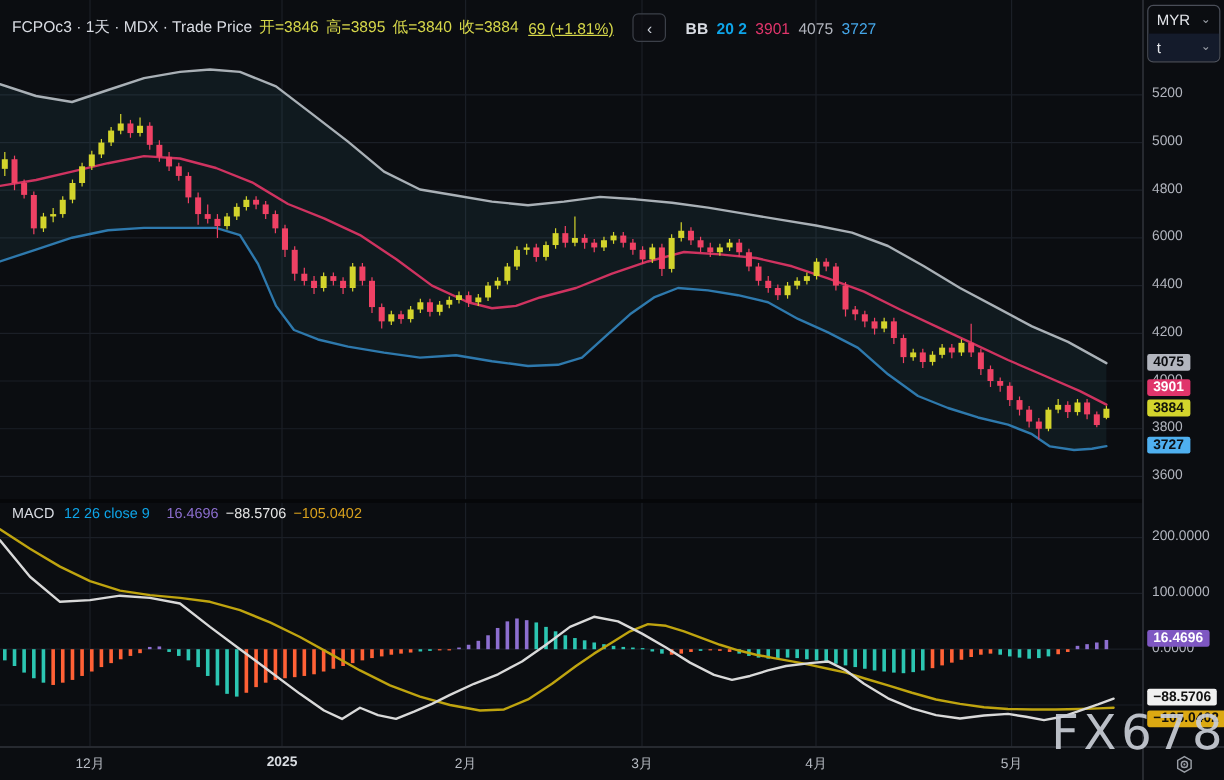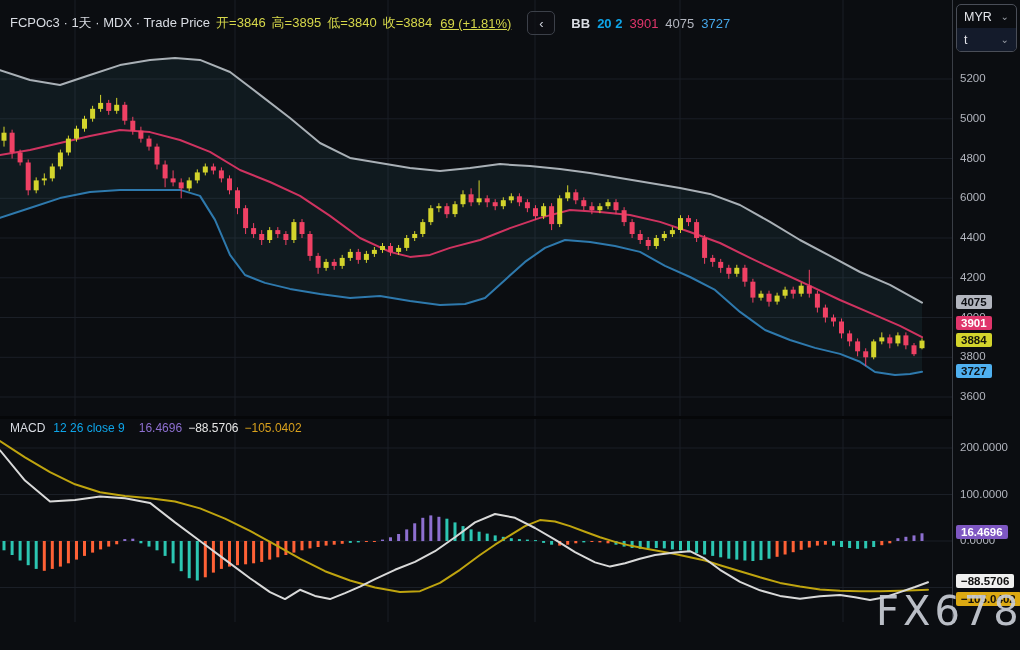--- a/index.html
+++ b/index.html
@@ -490,15 +490,30 @@
     <div class="currency-row">
       <span>MYR</span>
       <span class="chev">⌄</span>
     </div>
     <div class="currency-row alt">
       <span>t</span>
       <span class="chev">⌄</span>
     </div>
   </div>
 
+  <div class="time-axis" id="time-axis">
+    <div class="axis-corner">
+      <svg width="16" height="16" viewBox="0 0 16 16">
+        <path d="M8 1.5 L13.6 4.75 L13.6 11.25 L8 14.5 L2.4 11.25 L2.4 4.75 Z" fill="none" stroke="#9a9ea6" stroke-width="1.2"></path>
+        <circle cx="8" cy="8" r="2.6" fill="none" stroke="#9a9ea6" stroke-width="1.2"></circle>
+        <circle cx="8" cy="8" r="0.9" fill="#9a9ea6"></circle>
+      </svg>
+    </div>
+  <div class="time-label" style="left: 75px;">12月</div>
+      <div class="time-label year" style="left: 235px;">2025</div>
+      <div class="time-label" style="left: 388px;">2月</div>
+      <div class="time-label" style="left: 535px;">3月</div>
+      <div class="time-label" style="left: 680px;">4月</div>
+      <div class="time-label" style="left: 843px;">5月</div>
+    </div>
 
   <div class="watermark">FX678</div>
 </div>
 
 </body></html>

